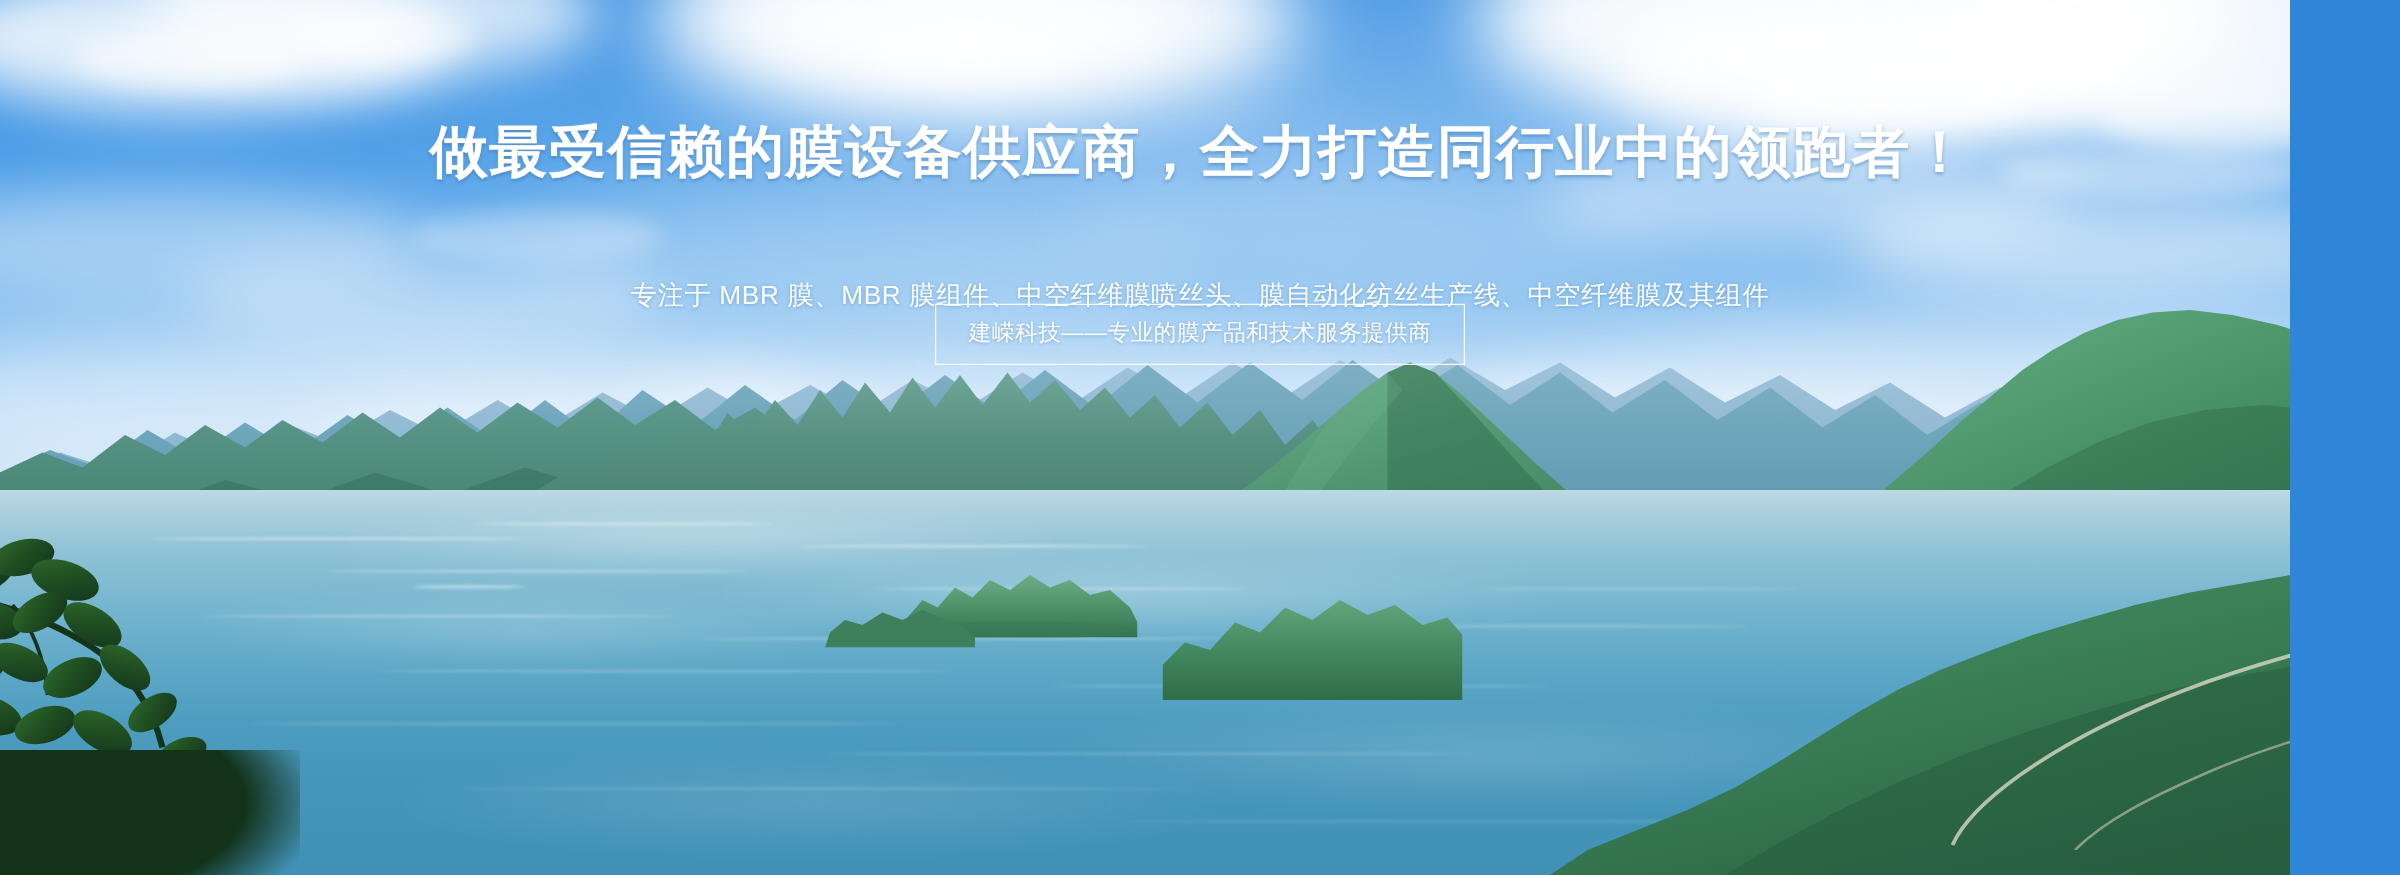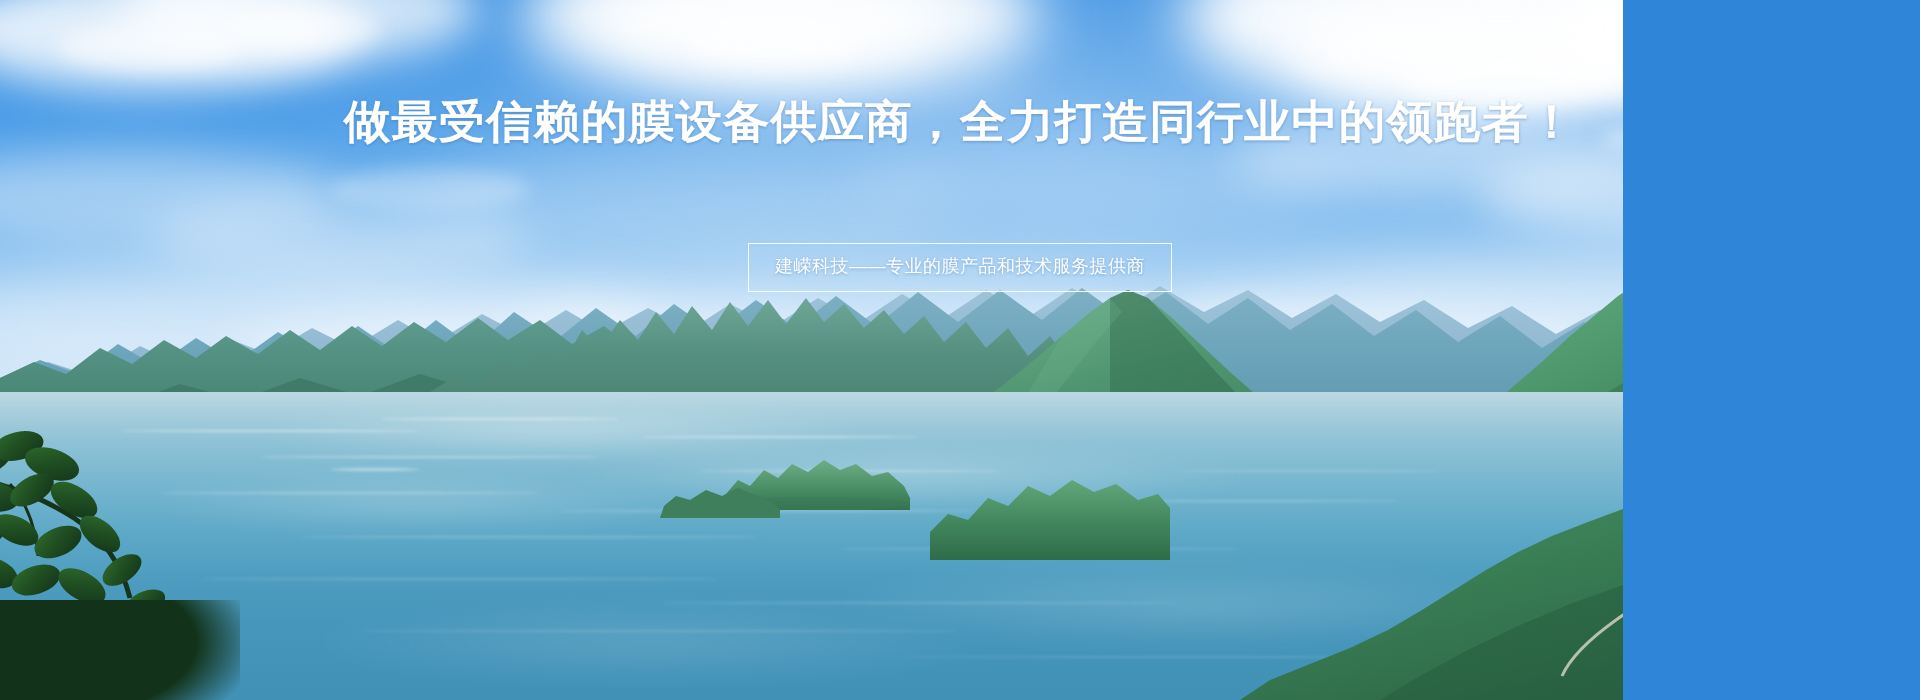--- a/index.html
+++ b/index.html
@@ -1,20 +1,20 @@
 <!DOCTYPE html>
 <html><head>
 <meta charset="utf-8">
 <style>
   * { margin:0; padding:0; box-sizing:border-box; }
   html,body { width:1920px; height:700px; overflow:hidden; background:#2f86d8; }
   body { font-family:"Liberation Sans","DejaVu Sans",sans-serif; }
 
   #banner {
-    position:relative; width:1623px; height:700px; overflow:hidden;
+    position:relative; width:1832px; height:700px; overflow:hidden;
   }
 
   
   .sky {
     position:absolute; left:0; top:0; width:1920px; height:430px;
     background:
       linear-gradient(180deg,
         #2f8ae0 0%,
         #3d93e4 14%,
         #4f9fe8 30%,
@@ -375,18 +375,19 @@
     </svg>
   </div>
 
   <div style="position:absolute; left:-40px; top:600px; width:280px; height:140px;
               background:radial-gradient(ellipse at 30% 30%, #12331a 0%, #12331a 55%, rgba(18,51,26,0) 78%);"></div>
 
   <div class="text-wrap">
 
     <div class="headline">做最受信赖的膜设备供应商，全力打造同行业中的领跑者！</div>
 
+    <div class="subtitle">专注于 MBR 膜、MBR 膜组件、中空纤维膜喷丝头、膜自动化纺丝生产线、中空纤维膜及其组件</div>
 
     <div class="badge">建嵘科技——专业的膜产品和技术服务提供商</div>
 
   </div>
 
 </div>
 
 </body></html>

